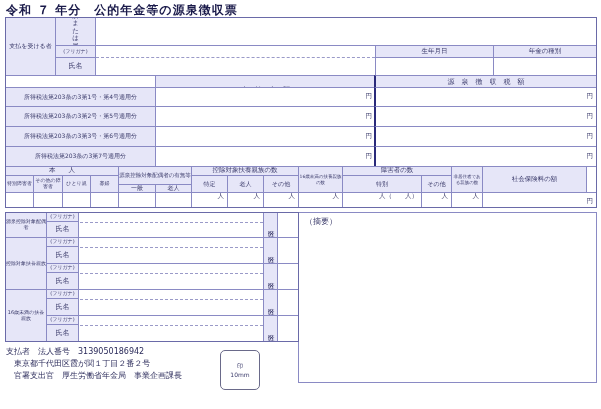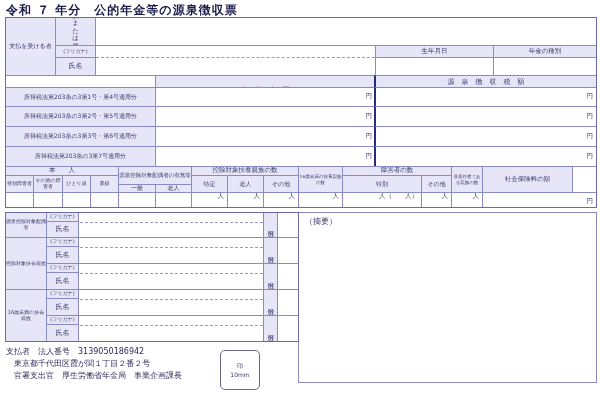--- a/index.html
+++ b/index.html
@@ -136,21 +136,21 @@
   </div>
 <div class="cell r" style="left:421px;top:192px;width:31px;height:16px;align-items:flex-start;">
     <span class="unit">人</span>
   </div>
 
 <div class="cell hd small" style="left:451px;top:166px;width:32px;height:27px;font-size:4.5px;">非居住者である親族の数</div>
 <div class="cell r" style="left:451px;top:192px;width:32px;height:16px;align-items:flex-start;">
     <span class="unit">人</span>
   </div>
 
-<div class="cell hd" style="left:482px;top:166px;width:91px;height:27px;font-size:6.5px;">社会保険料の額</div>
+<div class="cell hd" style="left:482px;top:166px;width:105px;height:27px;font-size:6.5px;">社会保険料の額</div>
 <div class="cell r" style="left:482px;top:192px;width:115px;height:16px;align-items:flex-end;padding-bottom:2px;">
     <span class="unit">円</span>
   </div>
 
 <div class="cell hd small" style="left:5px;top:212px;width:42px;height:26px;font-size:5px;">源泉控除対象配偶者</div>
 <div class="cell hd small" style="left:46px;top:212px;width:33px;height:10px;">(フリガナ)</div>
 <div class="cell hd" style="left:46px;top:221px;width:33px;height:17px;font-size:7px;">氏名</div>
 <div class="cell" style="left:78px;top:212px;width:186px;height:26px;"></div>
 <div class="dash" style="left:80px;top:222px;width:183px;"></div>
 <div class="cell hd" style="left:263px;top:212px;width:15px;height:26px;font-size:6.5px;writing-mode:vertical-rl;">区分</div>

